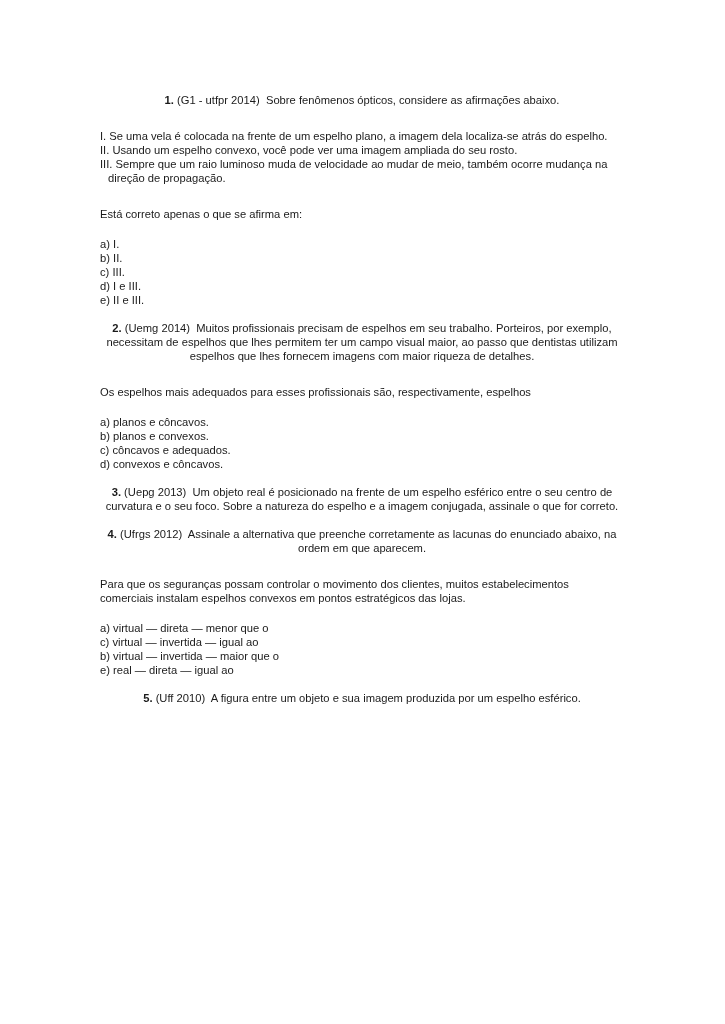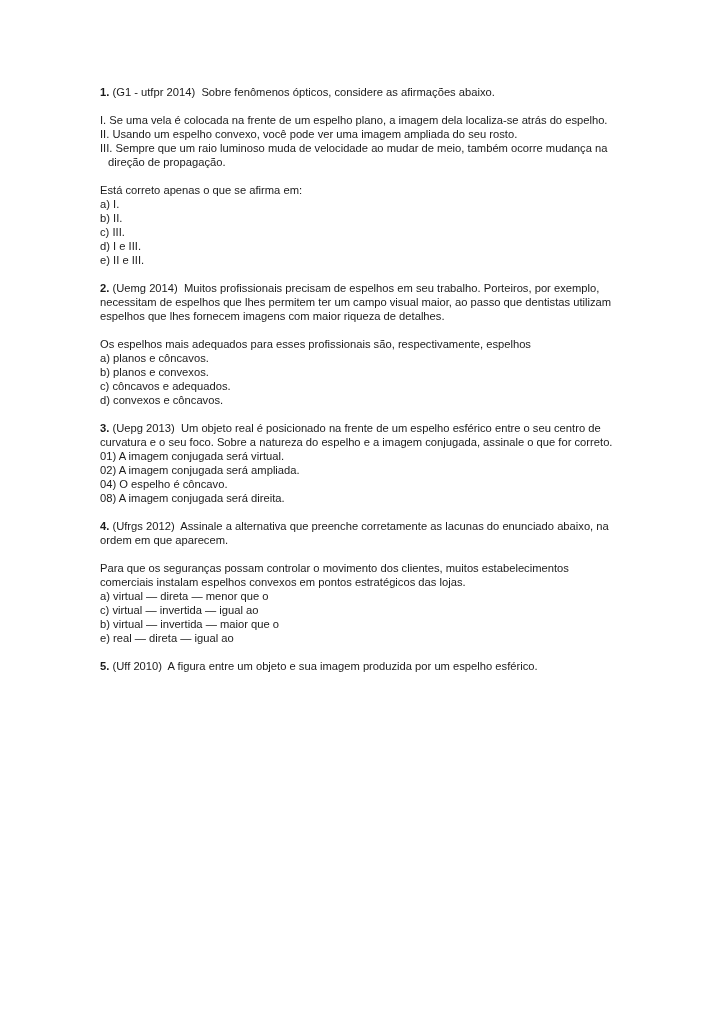--- a/index.html
+++ b/index.html
@@ -21,23 +21,23 @@
   .content {
     position: absolute;
     left: 100px;
     top: 85px;
     width: 524px;
     font-size: 11.2px;
     line-height: 14px;
     color: #1a1a1a;
   }
   .question + .question { margin-top: 14px; }
-  .block { margin-top: 14px; white-space: pre-wrap; }
-  .block:first-child { margin-top: 0; }
-  .block.options { margin-top: 0; }
+  .block { margin-top: 22px; white-space: pre-wrap; }
+  .block:first-child { margin-top: 8px; text-align: center; }
+  .block.options { margin-top: 16px; }
   .qnum { font-weight: bold; }
   .hang-item {
     padding-left: 8px;
     text-indent: -8px;
     white-space: pre-wrap;
   }
   .option-line { white-space: pre-wrap; }
 </style>
 </head>
 <body>
@@ -50,21 +50,20 @@
         <div class="block paragraph"><span>Está correto apenas o que se afirma em:</span></div>
         <div class="block options"><div class="option-line">a) I.</div><div class="option-line">b) II.</div><div class="option-line">c) III.</div><div class="option-line">d) I e III.</div><div class="option-line">e) II e III.</div></div>
       </div>
       <div class="question">
         <div class="block statement"><span class="qnum">2.</span> <span>(Uemg 2014)</span>  <span>Muitos profissionais precisam de espelhos em seu trabalho. Porteiros, por exemplo, necessitam de espelhos que lhes permitem ter um campo visual maior, ao passo que dentistas utilizam espelhos que lhes fornecem imagens com maior riqueza de detalhes.</span></div>
         <div class="block paragraph"><span>Os espelhos mais adequados para esses profissionais são, respectivamente, espelhos</span></div>
         <div class="block options"><div class="option-line">a) planos e côncavos.</div><div class="option-line">b) planos e convexos.</div><div class="option-line">c) côncavos e adequados.</div><div class="option-line">d) convexos e côncavos.</div></div>
       </div>
       <div class="question">
         <div class="block statement"><span class="qnum">3.</span> <span>(Uepg 2013)</span>  <span>Um objeto real é posicionado na frente de um espelho esférico entre o seu centro de curvatura e o seu foco. Sobre a natureza do espelho e a imagem conjugada, assinale o que for correto.</span></div>
-        <div class="block options"><div class="option-line">01) A imagem conjugada será virtual.</div><div class="option-line">02) A imagem conjugada será ampliada.</div><div class="option-line">04) O espelho é côncavo.</div><div class="option-line">08) A imagem conjugada será direita.</div></div>
       </div>
       <div class="question">
         <div class="block statement"><span class="qnum">4.</span> <span>(Ufrgs 2012)</span>  <span>Assinale a alternativa que preenche corretamente as lacunas do enunciado abaixo, na ordem em que aparecem.</span></div>
         <div class="block paragraph"><span>Para que os seguranças possam controlar o movimento dos clientes, muitos estabelecimentos comerciais instalam espelhos convexos em pontos estratégicos das lojas.</span></div>
         <div class="block options"><div class="option-line">a) virtual — direta — menor que o</div><div class="option-line">c) virtual — invertida — igual ao</div><div class="option-line">b) virtual — invertida — maior que o</div><div class="option-line">e) real — direta — igual ao</div></div>
       </div>
       <div class="question">
         <div class="block statement"><span class="qnum">5.</span> <span>(Uff 2010)</span>  <span>A figura entre um objeto e sua imagem produzida por um espelho esférico.</span></div>
       </div>
     </div>

